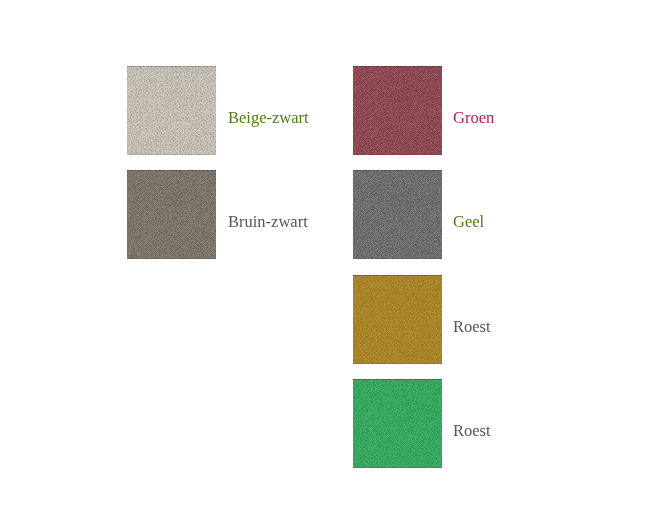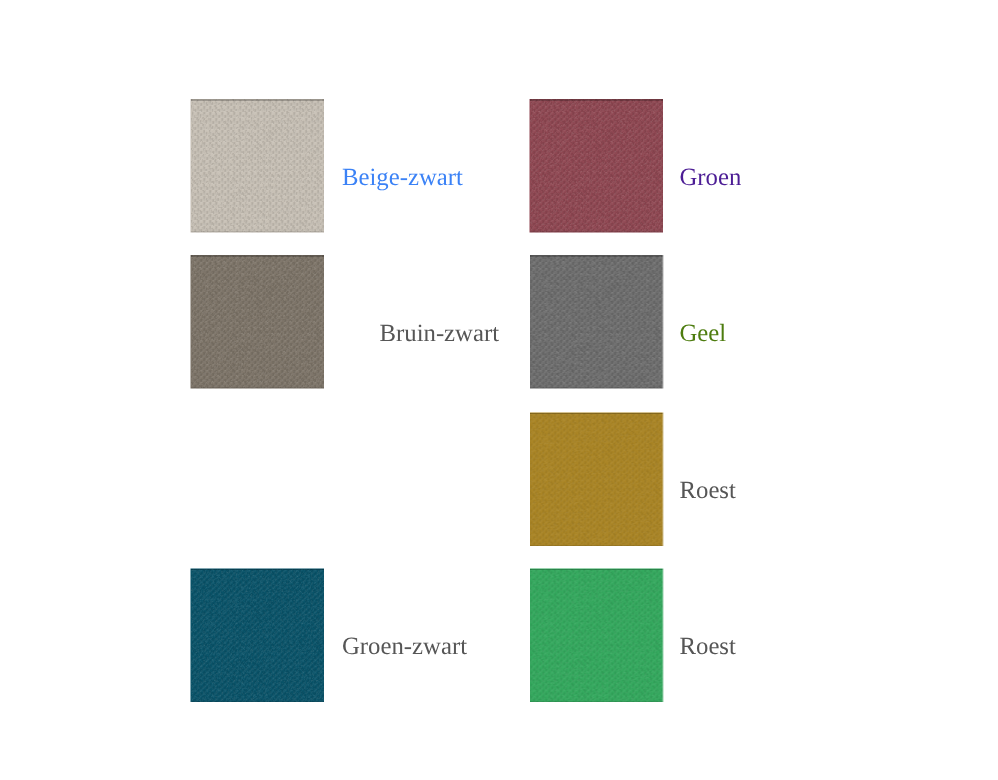--- a/index.html
+++ b/index.html
@@ -92,64 +92,51 @@
     <div class="swatch-chip" style="background-color: rgb(199, 192, 181);">
       <svg class="weave" width="89" height="89" shape-rendering="crispEdges">
         <g class="weave-layer" opacity="1">
           <rect width="89" height="89" fill="url(#weave)" filter="url(#weaveWarp)"></rect>
           <rect width="89" height="89" filter="url(#weaveGrain)" opacity="0.33"></rect>
         </g>
         <rect x="0" y="0" width="89" height="1" fill="#000" opacity="0.22"></rect>
         <rect x="0" y="88" width="89" height="1" fill="#000" opacity="0.10"></rect>
       </svg>
     </div>
-    <div class="swatch-label" style="color: #3b82f6;">Beige-zwart</div>
+    <div class="swatch-label" style="color: #4d7c0f;">Beige-zwart</div>
   </div>
 
   <div class="swatch-cell col-0 row-1">
     <div class="swatch-chip" style="background-color: rgb(125, 116, 104);">
       <svg class="weave" width="89" height="89" shape-rendering="crispEdges">
         <g class="weave-layer" opacity="0.95">
           <rect width="89" height="89" fill="url(#weave)" filter="url(#weaveWarp)"></rect>
           <rect width="89" height="89" filter="url(#weaveGrain)" opacity="0.33"></rect>
         </g>
         <rect x="0" y="0" width="89" height="1" fill="#000" opacity="0.22"></rect>
         <rect x="0" y="88" width="89" height="1" fill="#000" opacity="0.10"></rect>
       </svg>
     </div>
-    <div class="swatch-label" style="color: rgb(86, 86, 86); margin-left: 25px;">Bruin-zwart</div>
+    <div class="swatch-label" style="color: rgb(86, 86, 86);">Bruin-zwart</div>
   </div>
 
 
-  <div class="swatch-cell col-0 row-3">
-    <div class="swatch-chip" style="background-color: rgb(9, 83, 105);">
-      <svg class="weave" width="89" height="89" shape-rendering="crispEdges">
-        <g class="weave-layer" opacity="0.95">
-          <rect width="89" height="89" fill="url(#weave)" filter="url(#weaveWarp)"></rect>
-          <rect width="89" height="89" filter="url(#weaveGrain)" opacity="0.33"></rect>
-        </g>
-        <rect x="0" y="0" width="89" height="1" fill="#000" opacity="0.22"></rect>
-        <rect x="0" y="88" width="89" height="1" fill="#000" opacity="0.10"></rect>
-      </svg>
-    </div>
-    <div class="swatch-label" style="color: rgb(86, 86, 86);">Groen-zwart</div>
-  </div>
 
   <div class="swatch-cell col-1 row-0">
     <div class="swatch-chip" style="background-color: rgb(143, 71, 82);">
       <svg class="weave" width="89" height="89" shape-rendering="crispEdges">
         <g class="weave-layer" opacity="0.9">
           <rect width="89" height="89" fill="url(#weave)" filter="url(#weaveWarp)"></rect>
           <rect width="89" height="89" filter="url(#weaveGrain)" opacity="0.33"></rect>
         </g>
         <rect x="0" y="0" width="89" height="1" fill="#000" opacity="0.22"></rect>
         <rect x="0" y="88" width="89" height="1" fill="#000" opacity="0.10"></rect>
       </svg>
     </div>
-    <div class="swatch-label" style="color: #4c1d95;">Groen</div>
+    <div class="swatch-label" style="color: #be185d;">Groen</div>
   </div>
 
   <div class="swatch-cell col-1 row-1">
     <div class="swatch-chip" style="background-color: rgb(109, 109, 109);">
       <svg class="weave" width="89" height="89" shape-rendering="crispEdges">
         <g class="weave-layer" opacity="1.1">
           <rect width="89" height="89" fill="url(#weave)" filter="url(#weaveWarp)"></rect>
           <rect width="89" height="89" filter="url(#weaveGrain)" opacity="0.33"></rect>
         </g>
         <rect x="0" y="0" width="89" height="1" fill="#000" opacity="0.22"></rect>

